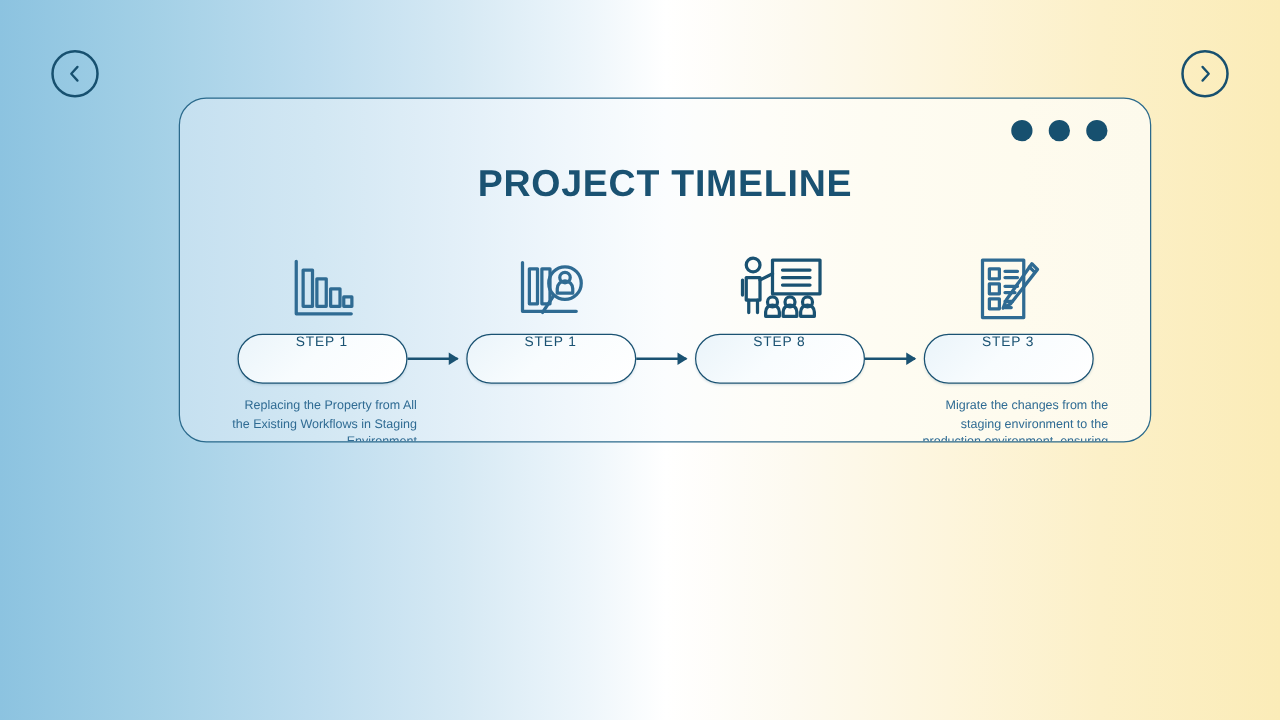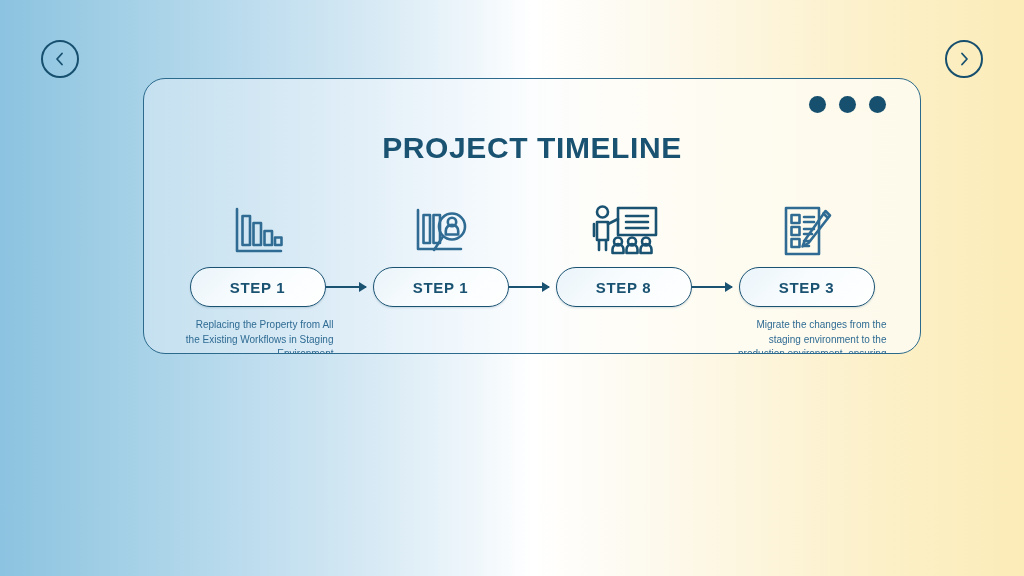--- a/index.html
+++ b/index.html
@@ -133,24 +133,24 @@
     justify-content: center;
   }
 
   .pill {
     width: 136px;
     height: 40px;
     border-radius: 20px;
     border: 1.6px solid #1a5272;
     background: linear-gradient(135deg, #eaf4fa 0%, #f8fcfe 45%, #ffffff 100%);
     display: flex;
-    align-items: center;
+    align-items: flex-start;
     justify-content: center;
-    font-size: 15px;
-    font-weight: bold;
+    font-size: 11px;
+    font-weight: normal;
     letter-spacing: 0.7px;
     color: #1a5272;
     cursor: pointer;
     box-shadow: 0 1px 2px rgba(26,82,114,0.18);
   }
 
   
   .connector {
     position: absolute;
     top: 50%;

